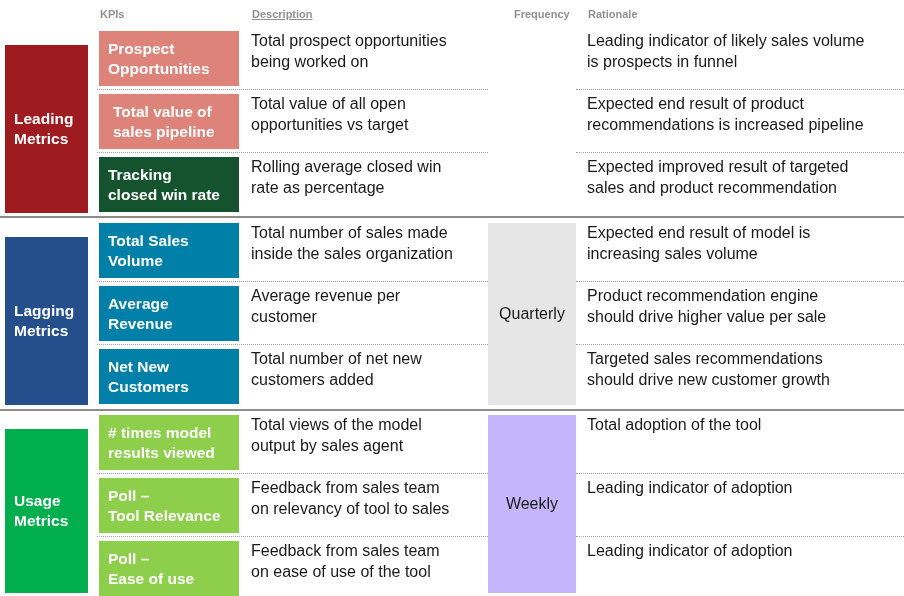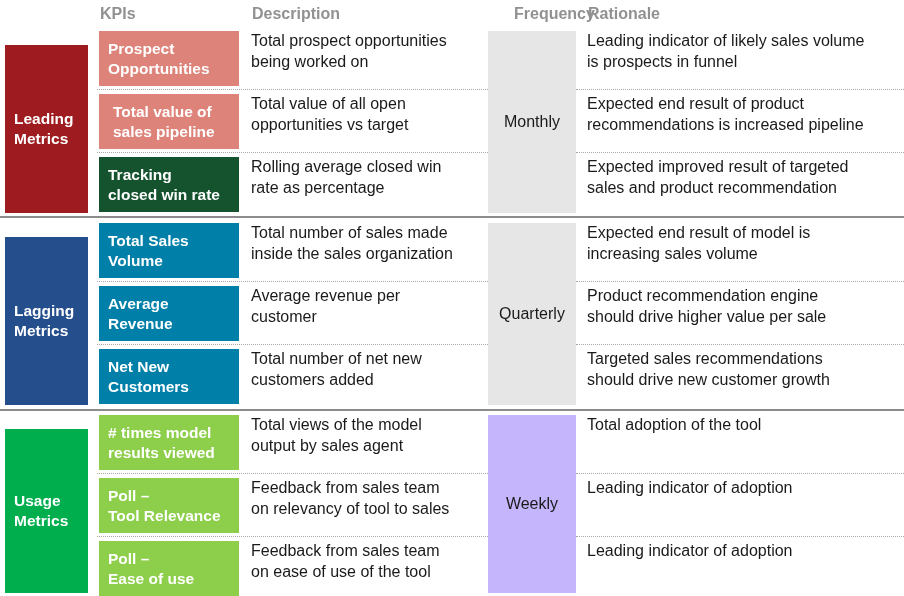--- a/index.html
+++ b/index.html
@@ -26,21 +26,21 @@
   .header-row {
     position: absolute;
     left: 0; top: 0;
     width: 904px;
     height: 28px;
   }
   .col-header {
     position: absolute;
     top: 3px;
     color: #919191;
-    font-size: 16px;
+    font-size: 11px;
     font-weight: bold;
     line-height: 22px;
     white-space: nowrap;
   }
   .h-kpis        { left: 100px; }
   .h-description { left: 252px; }
   .h-frequency   { left: 486px; }
   .h-rationale   { left: 588px; }
 
   
@@ -180,21 +180,21 @@
 
   
 </style>
 </head>
 <body>
 
 <div id="sheet">
 
   <div class="header-row">
     <div class="col-header h-kpis" style="color: rgb(145, 145, 145);">KPIs</div>
-    <div class="col-header h-description" style="color: rgb(145, 145, 145);">Description</div>
+    <div class="col-header h-description" style="color: rgb(145, 145, 145); text-decoration: underline;">Description</div>
     <div class="col-header h-frequency" style="color: rgb(145, 145, 145); margin-left: 28px;">Frequency</div>
     <div class="col-header h-rationale" style="color: rgb(145, 145, 145);">Rationale</div>
   </div>
 
   <div class="section sec-leading">
     <div class="cat-block" style="background: rgb(158, 28, 31);">
       <div class="cat-label">Leading
 Metrics</div>
     </div>
 
@@ -241,23 +241,20 @@
         <div class="rat-text">Expected improved result of targeted
 sales and product recommendation</div>
       </div>
     </div>
 
     <div class="row-sep left sep-a"></div>
     <div class="row-sep right sep-a"></div>
     <div class="row-sep left sep-b"></div>
     <div class="row-sep right sep-b"></div>
 
-    <div class="freq-block" style="background: rgb(230, 230, 230);">
-      <div class="freq-label">Monthly</div>
-    </div>
   </div>
 
   <div class="sec-divider div-1" style="background: rgb(140, 140, 140);"></div>
 
   <div class="section sec-lagging">
     <div class="cat-block" style="background: rgb(37, 78, 140);">
       <div class="cat-label">Lagging
 Metrics</div>
     </div>
 

